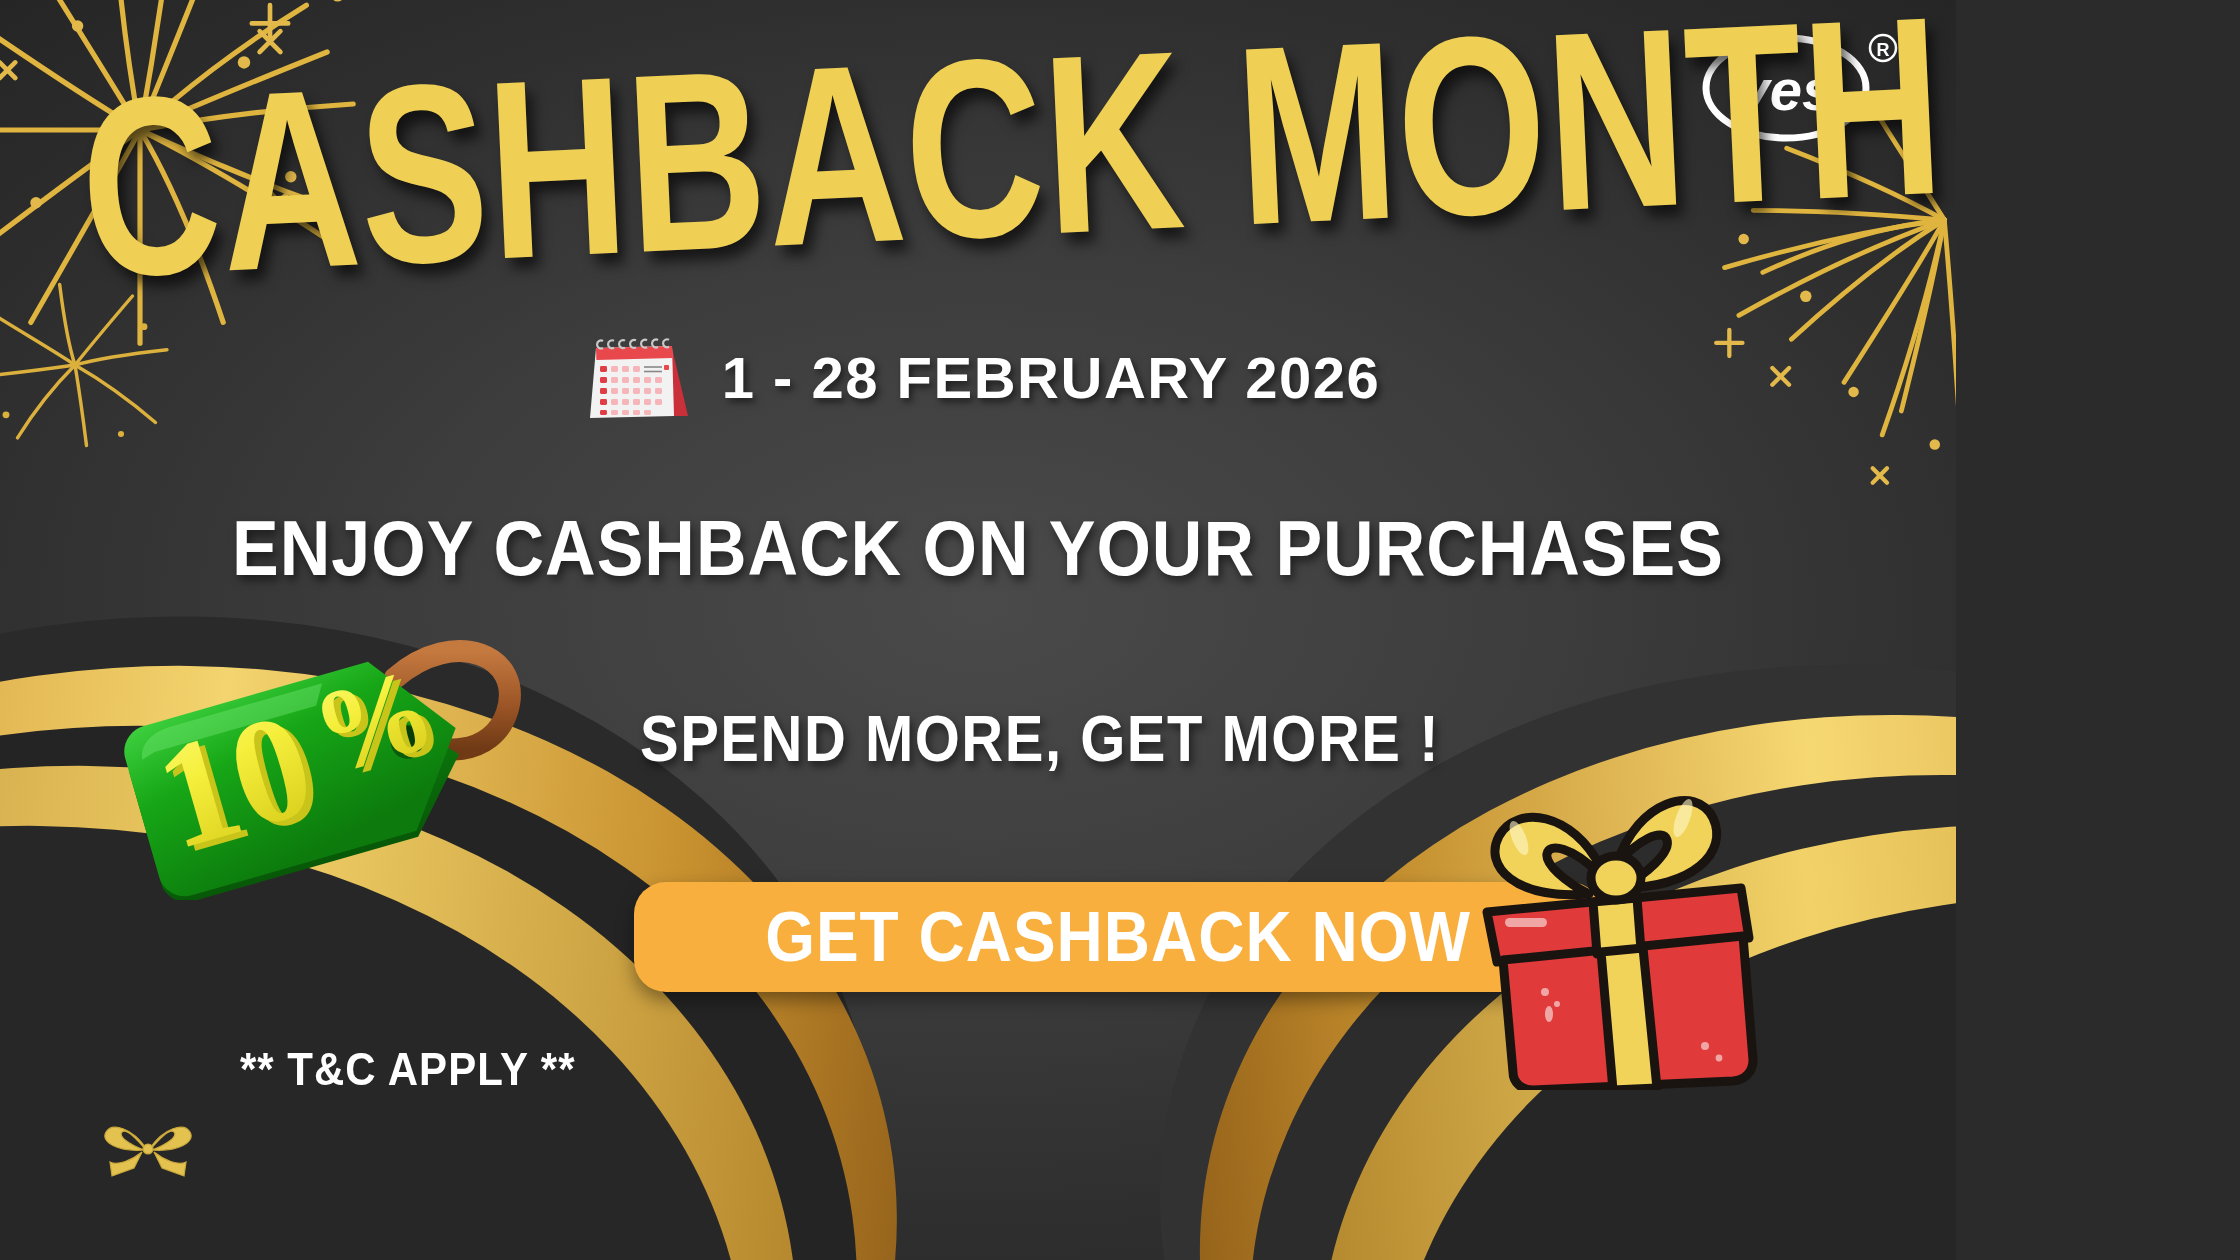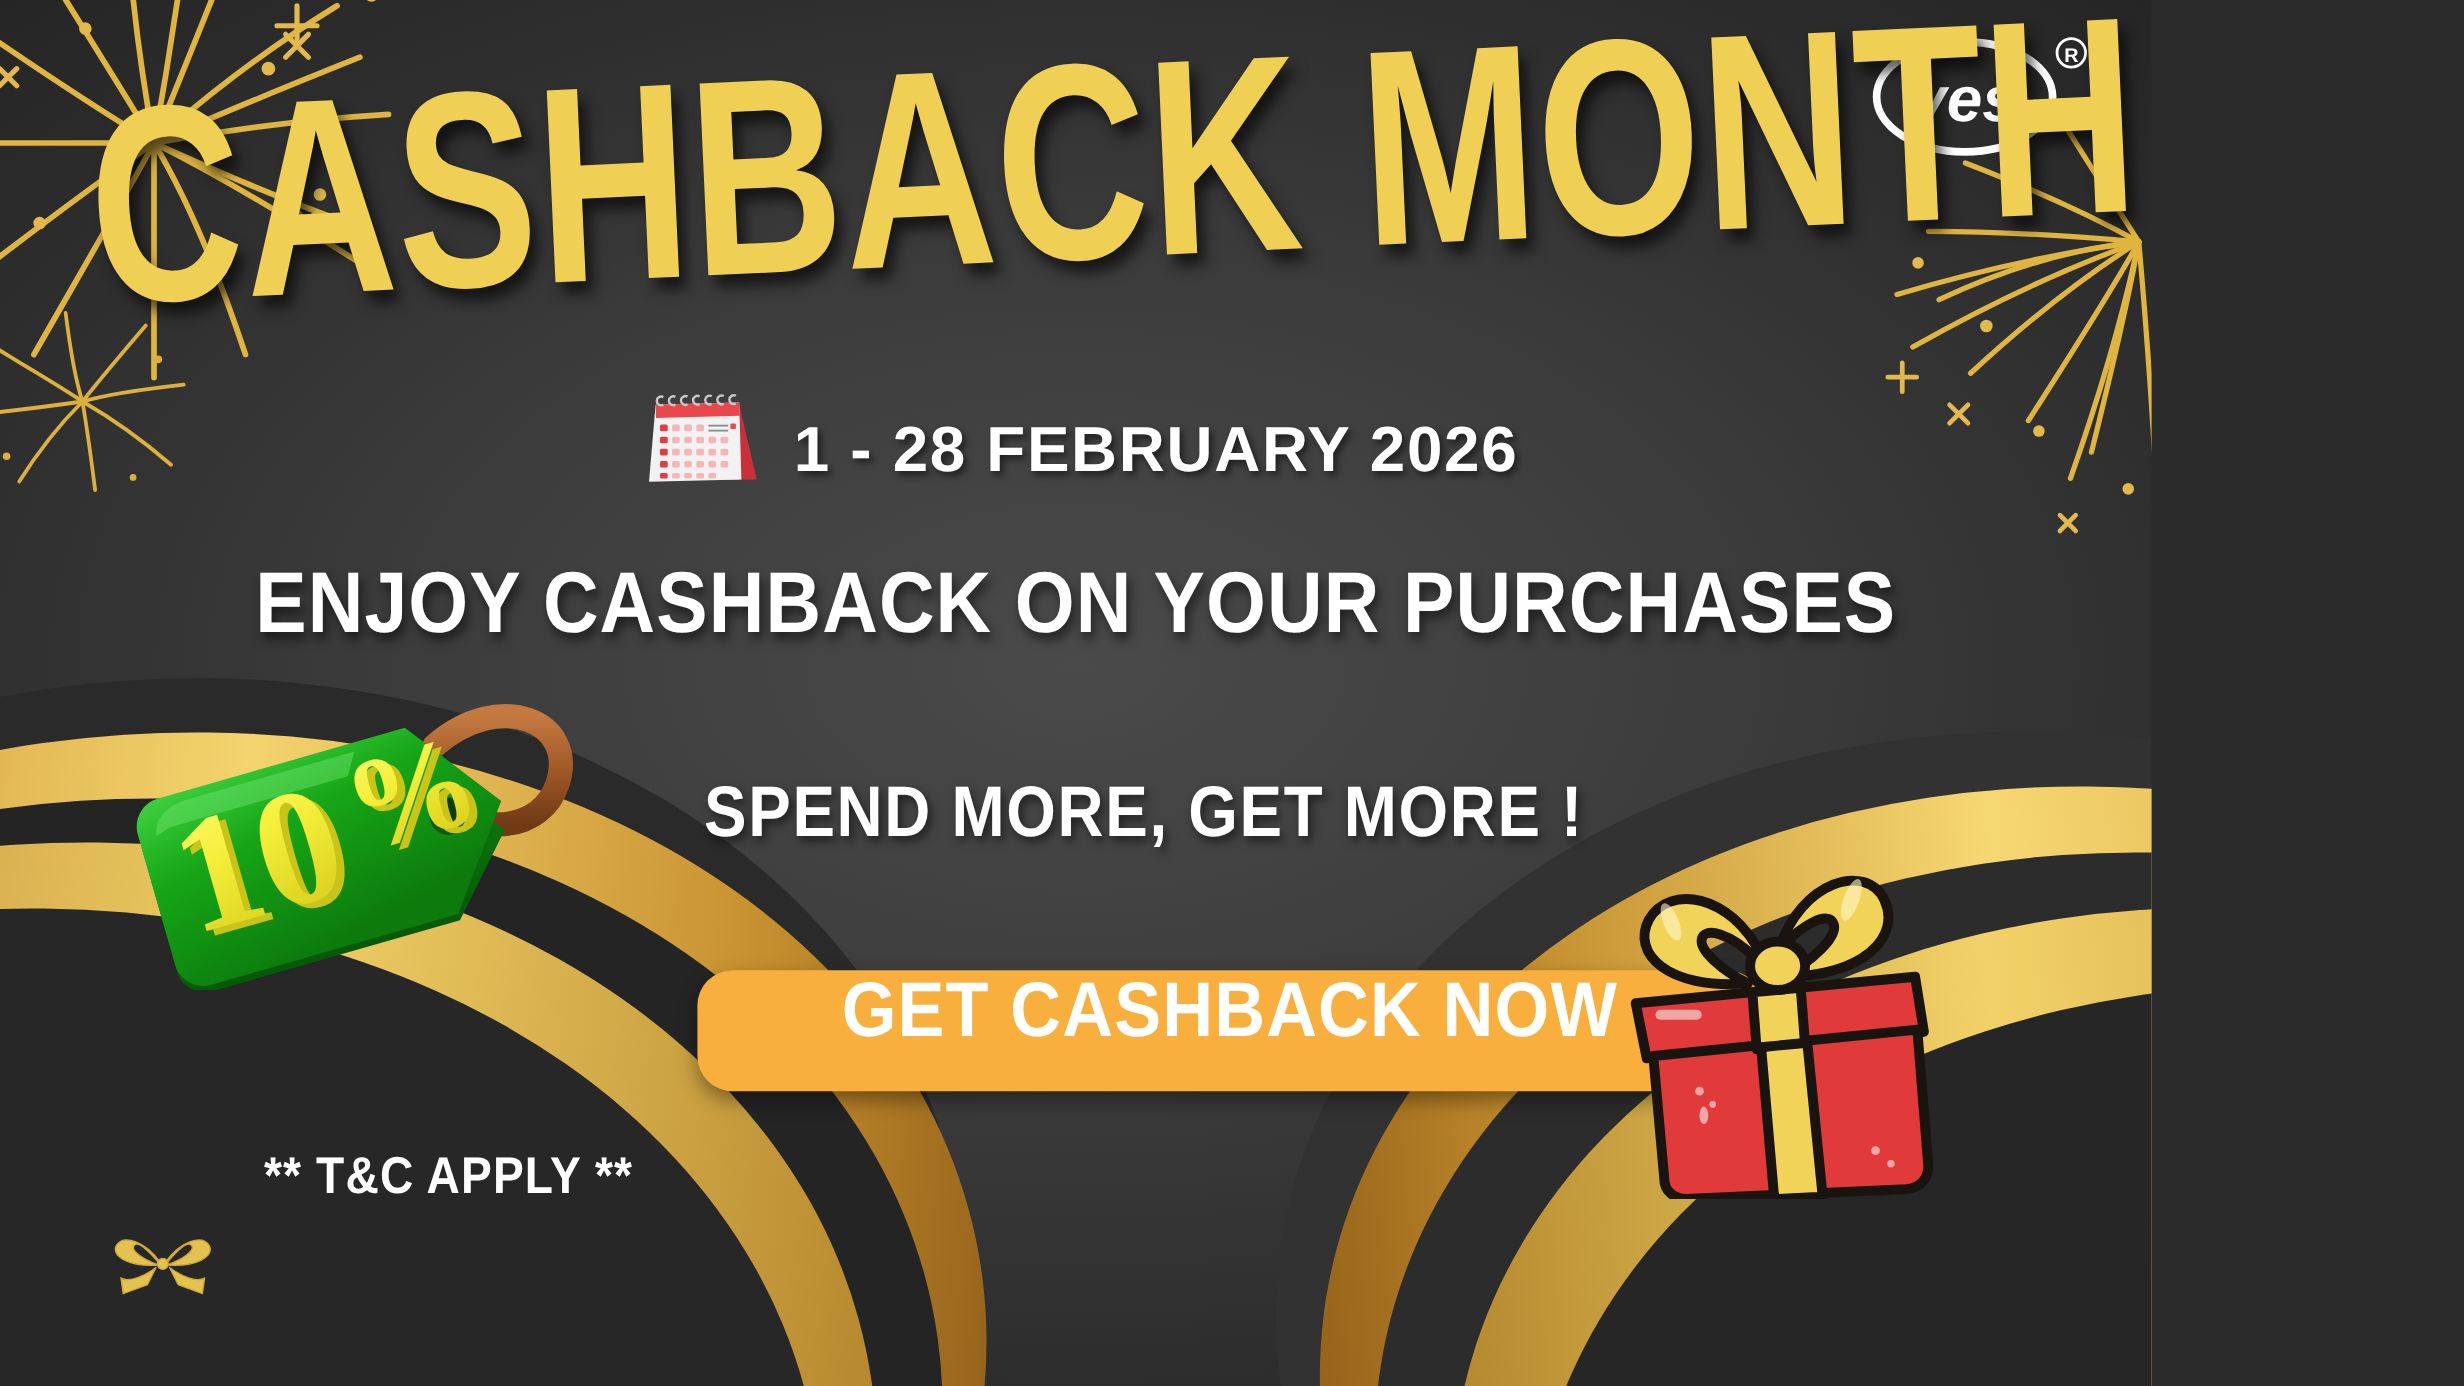--- a/index.html
+++ b/index.html
@@ -112,22 +112,22 @@
     letter-spacing:1px;
     color:#efd055;
     transform:rotate(-2.6deg) scaleX(0.92) scaleY(1.22);
     transform-origin:center center;
     text-shadow: 7px 9px 12px rgba(0,0,0,0.62);
     white-space:nowrap;
   }
 
   
   .date-row {
-    position:absolute; left:0; right:0; top:352px;
-    display:flex; align-items:flex-end; justify-content:center; gap:26px;
+    position:absolute; left:0; right:0; top:332px;
+    display:flex; align-items:center; justify-content:center; gap:26px;
   }
   .cal-icon { width:120px; height:90px; flex:0 0 auto; }
   .date-text {
     font-family:"Liberation Sans Narrow","Liberation Sans",sans-serif;
     font-weight:700;
     font-size:58px;
     letter-spacing:1.5px;
     color:#ffffff;
     text-shadow:3px 4px 7px rgba(0,0,0,0.55);
     white-space:nowrap;
@@ -169,21 +169,21 @@
     width:968px; height:110px;
     border:none; border-radius:32px;
     background:#f9af3e;
     color:#ffffff;
     font-family:"Liberation Sans Narrow","Liberation Sans",sans-serif;
     font-weight:700;
     font-size:64px;
     letter-spacing:1px;
     cursor:pointer;
     box-shadow:0 8px 18px rgba(0,0,0,0.38);
-    display:flex; justify-content:center;
+    display:flex; align-items:center; justify-content:center;
     transform:scaleY(1.0);
   }
   .cta span { transform:scaleY(1.1); display:inline-block; }
 
   
   .gift { position:absolute; right:185px; top:760px; width:310px; height:330px; }
 
   
   .tnc { position:absolute; left:240px; top:1042px; width:1200px; }
   .tnc-title {

